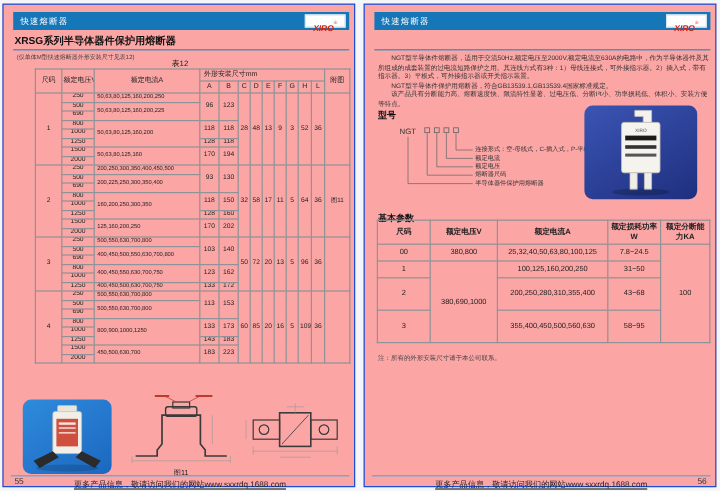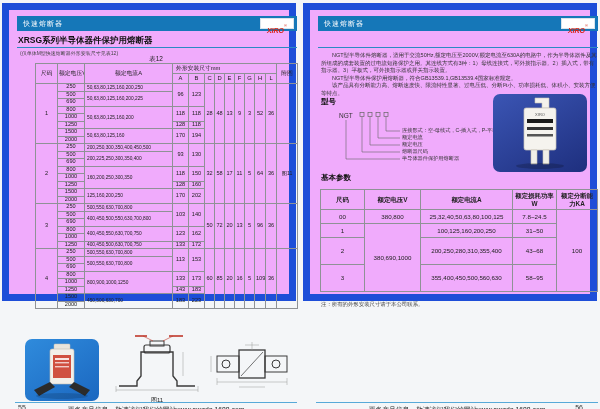--- a/index.html
+++ b/index.html
@@ -1,18 +1,18 @@
 <!DOCTYPE html>
 <html><head>
 <meta charset="utf-8">
 <style>
   * { margin:0; padding:0; box-sizing:border-box; }
   body { font-family:"Liberation Sans","DejaVu Sans",sans-serif; background:#f4f6f8; }
   #sheet { position:relative; width:600px; height:409px; background:#f4f6f8; overflow:hidden; }
-  .page { position:absolute; top:3px; width:294px; height:298px; background:#f0abfc; border:7px solid #1d4ed8; }
+  .page { position:absolute; top:3px; width:294px; height:403px; background:#fca5a5; border:1px solid #1d4ed8; }
   #page-left { left:2px; }
   #page-right { left:303px; }
 
   .topbar { position:absolute; left:8px; top:6px; width:280px; height:15px; background:#1577b8; }
   .topbar .bar-label { position:absolute; left:6px; top:3px; color:#fff; font-size:7px; letter-spacing:1px; }
   .logo-box { position:absolute; right:3px; top:2px; width:34px; height:11px; background:#fff; border:1px solid #d9e4ec; text-align:center; }
   .logo-text { color:#d42313; font-size:7px; font-weight:bold; font-style:italic; line-height:9px; }
   .logo-reg { font-size:4px; color:#d42313; vertical-align:super; }
 
   .page-title { position:absolute; left:9px; top:25px; font-size:8.5px; font-weight:bold; color:#111; }
@@ -41,21 +41,21 @@
   .footer-text { position:absolute; left:0; top:395px; width:294px; text-align:center; font-size:6.8px; color:#222; text-decoration:underline; }
   .page-num { position:absolute; top:394px; font-size:7px; color:#333; }
   #page-left .page-num { left:9px; }
   #page-right .page-num { right:7px; }
 
   .body-text { position:absolute; left:11px; top:42px; width:276px; font-size:5.5px; line-height:7.6px; color:#333; }
   .body-text p { text-indent:11px; }
 
   .section-heading { position:absolute; font-size:7.5px; font-weight:bold; color:#111; }
   #model-heading { left:11px; top:87px; }
-  #params-heading { left:11px; top:163px; }
+  #params-heading { left:11px; top:173px; }
 
   #model-svg { position:absolute; left:28px; top:99px; }
   .model-label { position:absolute; left:92px; font-size:5.2px; color:#333; white-space:nowrap; }
 
   #params-table { position:absolute; left:10px; top:179px; width:277px; font-size:6.2px; color:#222; }
   #params-table th, #params-table td { border:1px solid #8f9296; text-align:center; padding:1px 2px; line-height:1.15; }
   #params-table th { font-weight:bold; font-size:6.4px; height:20px; }
   .params-note { position:absolute; left:11px; top:291px; font-size:5.4px; color:#444; }
 
   svg { display:block; }

